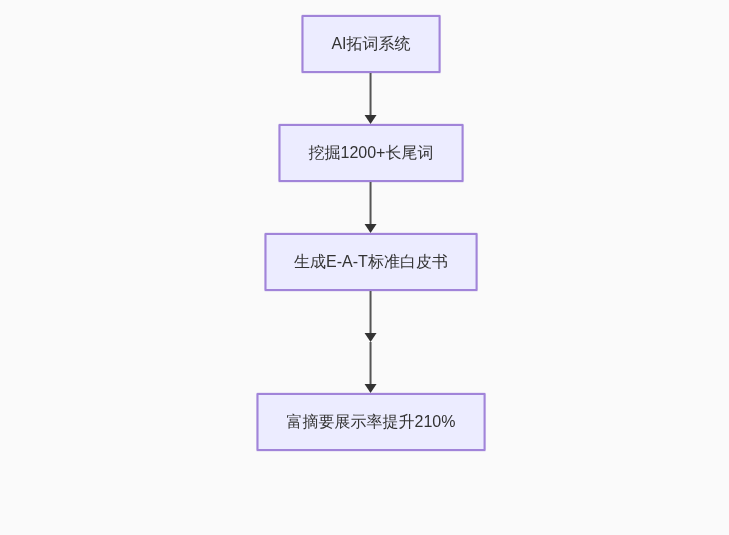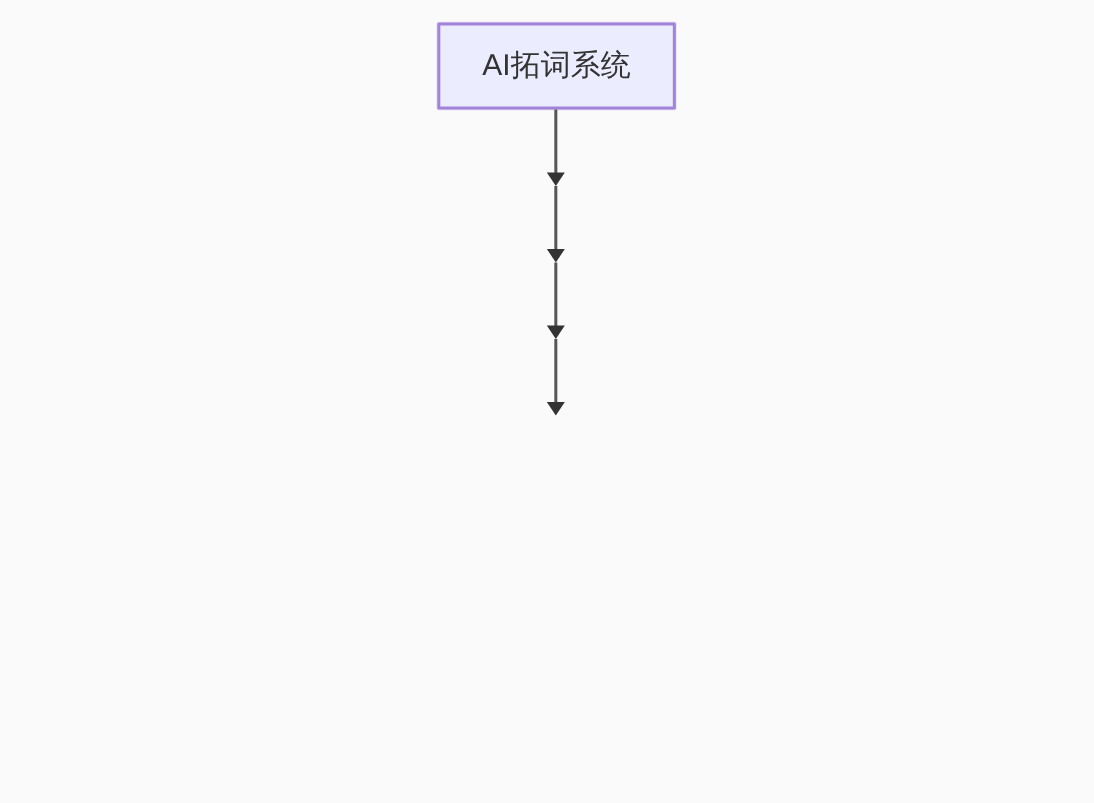--- a/index.html
+++ b/index.html
@@ -22,21 +22,21 @@
     display: flex;
     flex-direction: column;
     align-items: center;
   }
   .flow-node {
     box-sizing: border-box;
     background: #ececff;
     border: 2px solid #a184d9;
     border-radius: 1px;
     padding: 15px 28px;
-    font-size: 20px;
+    font-size: 16px;
     line-height: 24px;
     color: #333333;
     white-space: nowrap;
     text-align: center;
     box-shadow: 0 0 0 0.5px rgba(147,112,219,0.25);
   }
   .flow-arrow {
     height: 51px;
     display: flex;
     flex-direction: column;
@@ -61,32 +61,35 @@
 
 <div class="flow-column">
 
   <div class="flow-node">AI拓词系统</div>
 
   <div class="flow-arrow">
     <span class="arrow-line"></span>
     <span class="arrow-head"></span>
   </div>
 
+  <div class="flow-node">挖掘1200+长尾词</div>
+
+  <div class="flow-arrow">
+    <span class="arrow-line"></span>
+    <span class="arrow-head"></span>
+  </div>
+
+  <div class="flow-node">生成E-A-T标准白皮书</div>
 
   <div class="flow-arrow">
     <span class="arrow-line"></span>
     <span class="arrow-head"></span>
   </div>
 
 
   <div class="flow-arrow">
     <span class="arrow-line"></span>
     <span class="arrow-head"></span>
   </div>
 
-
-  <div class="flow-arrow">
-    <span class="arrow-line"></span>
-    <span class="arrow-head"></span>
-  </div>
-
+  <div class="flow-node">富摘要展示率提升210%</div>
 
 </div>
 
 </body></html>

